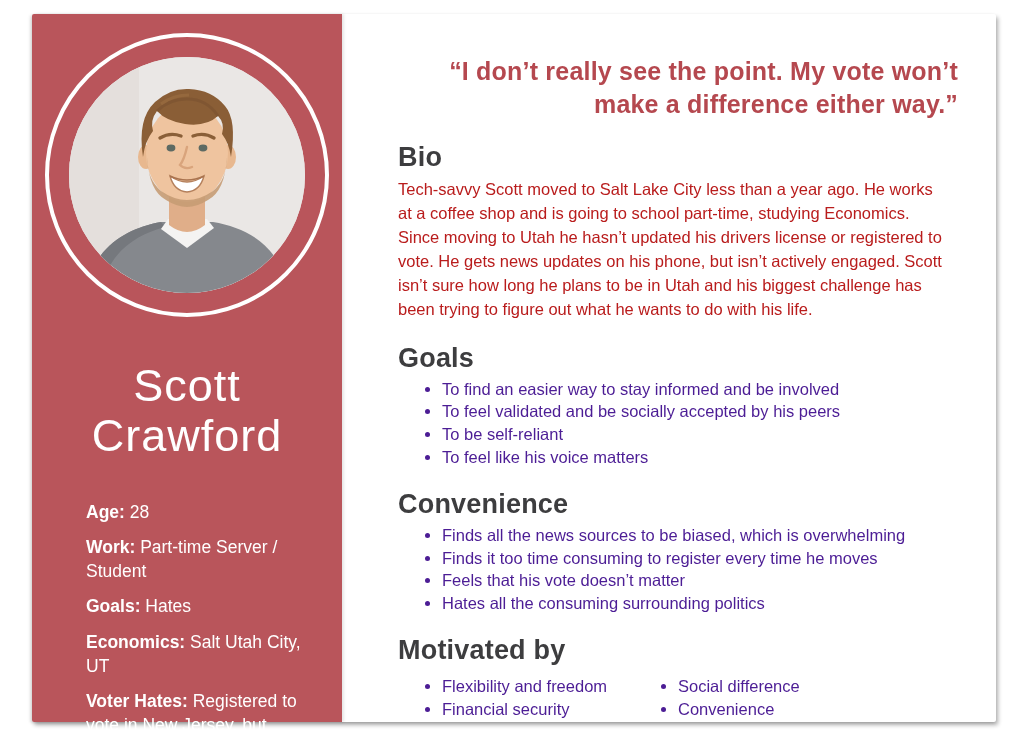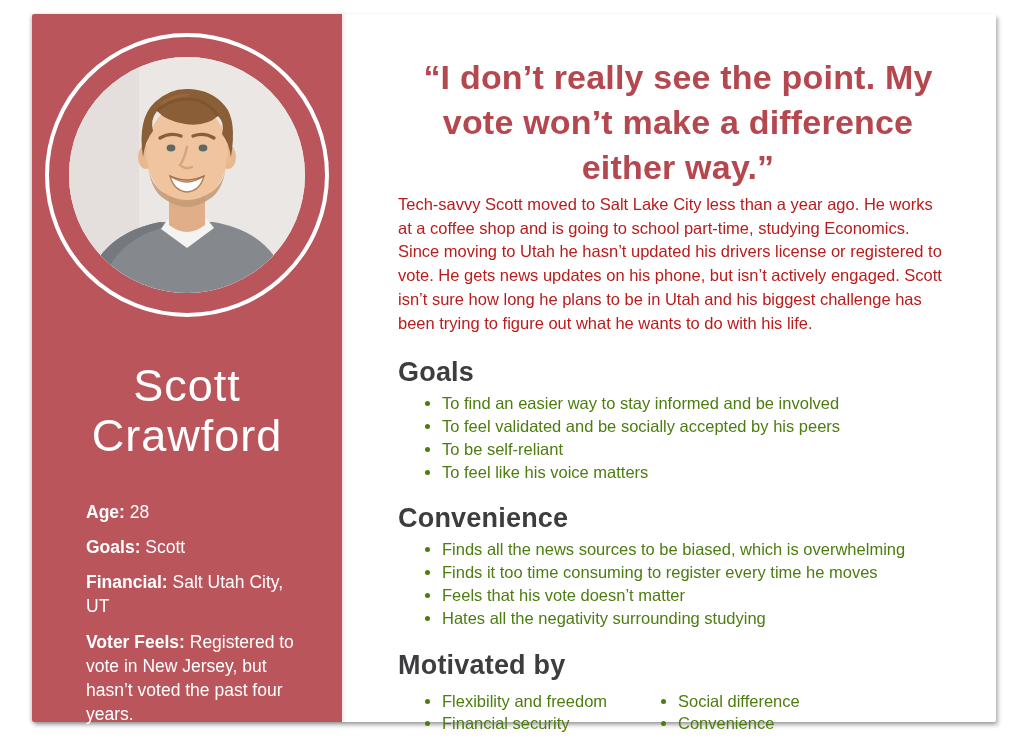--- a/index.html
+++ b/index.html
@@ -18,26 +18,26 @@
   .photo { position:absolute; left:24px; top:24px; width:236px; height:236px;
            border-radius:50%; overflow:hidden; background:#eae7e5; }
   .photo svg { display:block; width:100%; height:100%; }
   .name { margin-top:44px; text-align:center; font-size:45px; font-weight:300;
           letter-spacing:1px; line-height:1.1; }
   .details { margin:40px 34px 0 54px; font-size:17.5px; line-height:1.38; }
   .detail-row { margin-bottom:11px; }
   .detail-label { font-weight:700; }
   
   .main { flex:1; padding:28px 38px 0 56px; }
-  .quote { color:#b5484f; font-size:34px; font-weight:700; text-align:center;
+  .quote { color:#b5484f; font-size:25px; font-weight:700; text-align:right;
            line-height:1.32; max-width:584px; margin:13px auto 0; letter-spacing:0.2px; }
   h2 { color:#3d3d3f; font-size:27px; font-weight:600; letter-spacing:0.2px;
        margin:21px 0 5px; line-height:1.15; }
   .bio { color:#b91c1c; font-size:16.5px; line-height:1.45; max-width:545px; margin-top:3px; }
-  ul { list-style:disc; color:#4d7c0f; font-size:16.5px; line-height:1.26;
+  ul { list-style:disc; color:#4c1d95; font-size:16.5px; line-height:1.26;
        padding-left:44px; margin-top:5px; }
   li { margin-bottom:2px; }
   .cols { display:flex; }
   .cols ul:first-child { width:250px; }
   .cols ul:last-child { padding-left:30px; }
 </style>
 </head>
 <body>
 
 <div class="card">
@@ -87,58 +87,63 @@
     </div>
 
     <div class="name">Scott Crawford</div>
 
     <div class="details">
       <div class="detail-row">
         <span class="detail-label">Age:</span>
         <span class="detail-value">28</span>
       </div>
       <div class="detail-row">
-        <span class="detail-label">Goals:</span>
-        <span class="detail-value">Scott</span>
+        <span class="detail-label">Work:</span>
+        <span class="detail-value">Part-time Server / Student</span>
       </div>
       <div class="detail-row">
-        <span class="detail-label">Financial:</span>
+        <span class="detail-label">Goals:</span>
+        <span class="detail-value">Hates</span>
+      </div>
+      <div class="detail-row">
+        <span class="detail-label">Economics:</span>
         <span class="detail-value">Salt Utah City, UT</span>
       </div>
       <div class="detail-row">
-        <span class="detail-label">Voter Feels:</span>
+        <span class="detail-label">Voter Hates:</span>
         <span class="detail-value">Registered to vote in New Jersey, but hasn’t voted the past four years.</span>
       </div>
     </div>
   </aside>
 
   <main class="main">
     <div class="quote">“I don’t really see the point. My vote won’t make a difference either way.”</div>
 
     <section>
+      <h2>Bio</h2>
       <p class="bio">Tech-savvy Scott moved to Salt Lake City less than a year ago.  He works at a coffee shop and is going to school part-time, studying Economics.  Since moving to Utah he hasn’t updated his drivers license or registered to vote.  He gets news updates on his phone, but isn’t actively engaged.  Scott isn’t sure how long he plans to be in Utah and his biggest challenge has been trying to figure out what he wants to do with his life.</p>
     </section>
 
     <section>
       <h2>Goals</h2>
       <ul>
         <li>To find an easier way to stay informed and be involved</li>
         <li>To feel validated and be socially accepted by his peers</li>
         <li>To be self-reliant</li>
         <li>To feel like his voice matters</li>
       </ul>
     </section>
 
     <section>
       <h2>Convenience</h2>
       <ul>
         <li>Finds all the news sources to be biased, which is overwhelming</li>
         <li>Finds it too time consuming to register every time he moves</li>
         <li>Feels that his vote doesn’t matter</li>
-        <li>Hates all the negativity surrounding studying</li>
+        <li>Hates all the consuming surrounding politics</li>
       </ul>
     </section>
 
     <section>
       <h2>Motivated by</h2>
       <div class="cols">
         <ul>
           <li>Flexibility and freedom</li>
           <li>Financial security</li>
 

